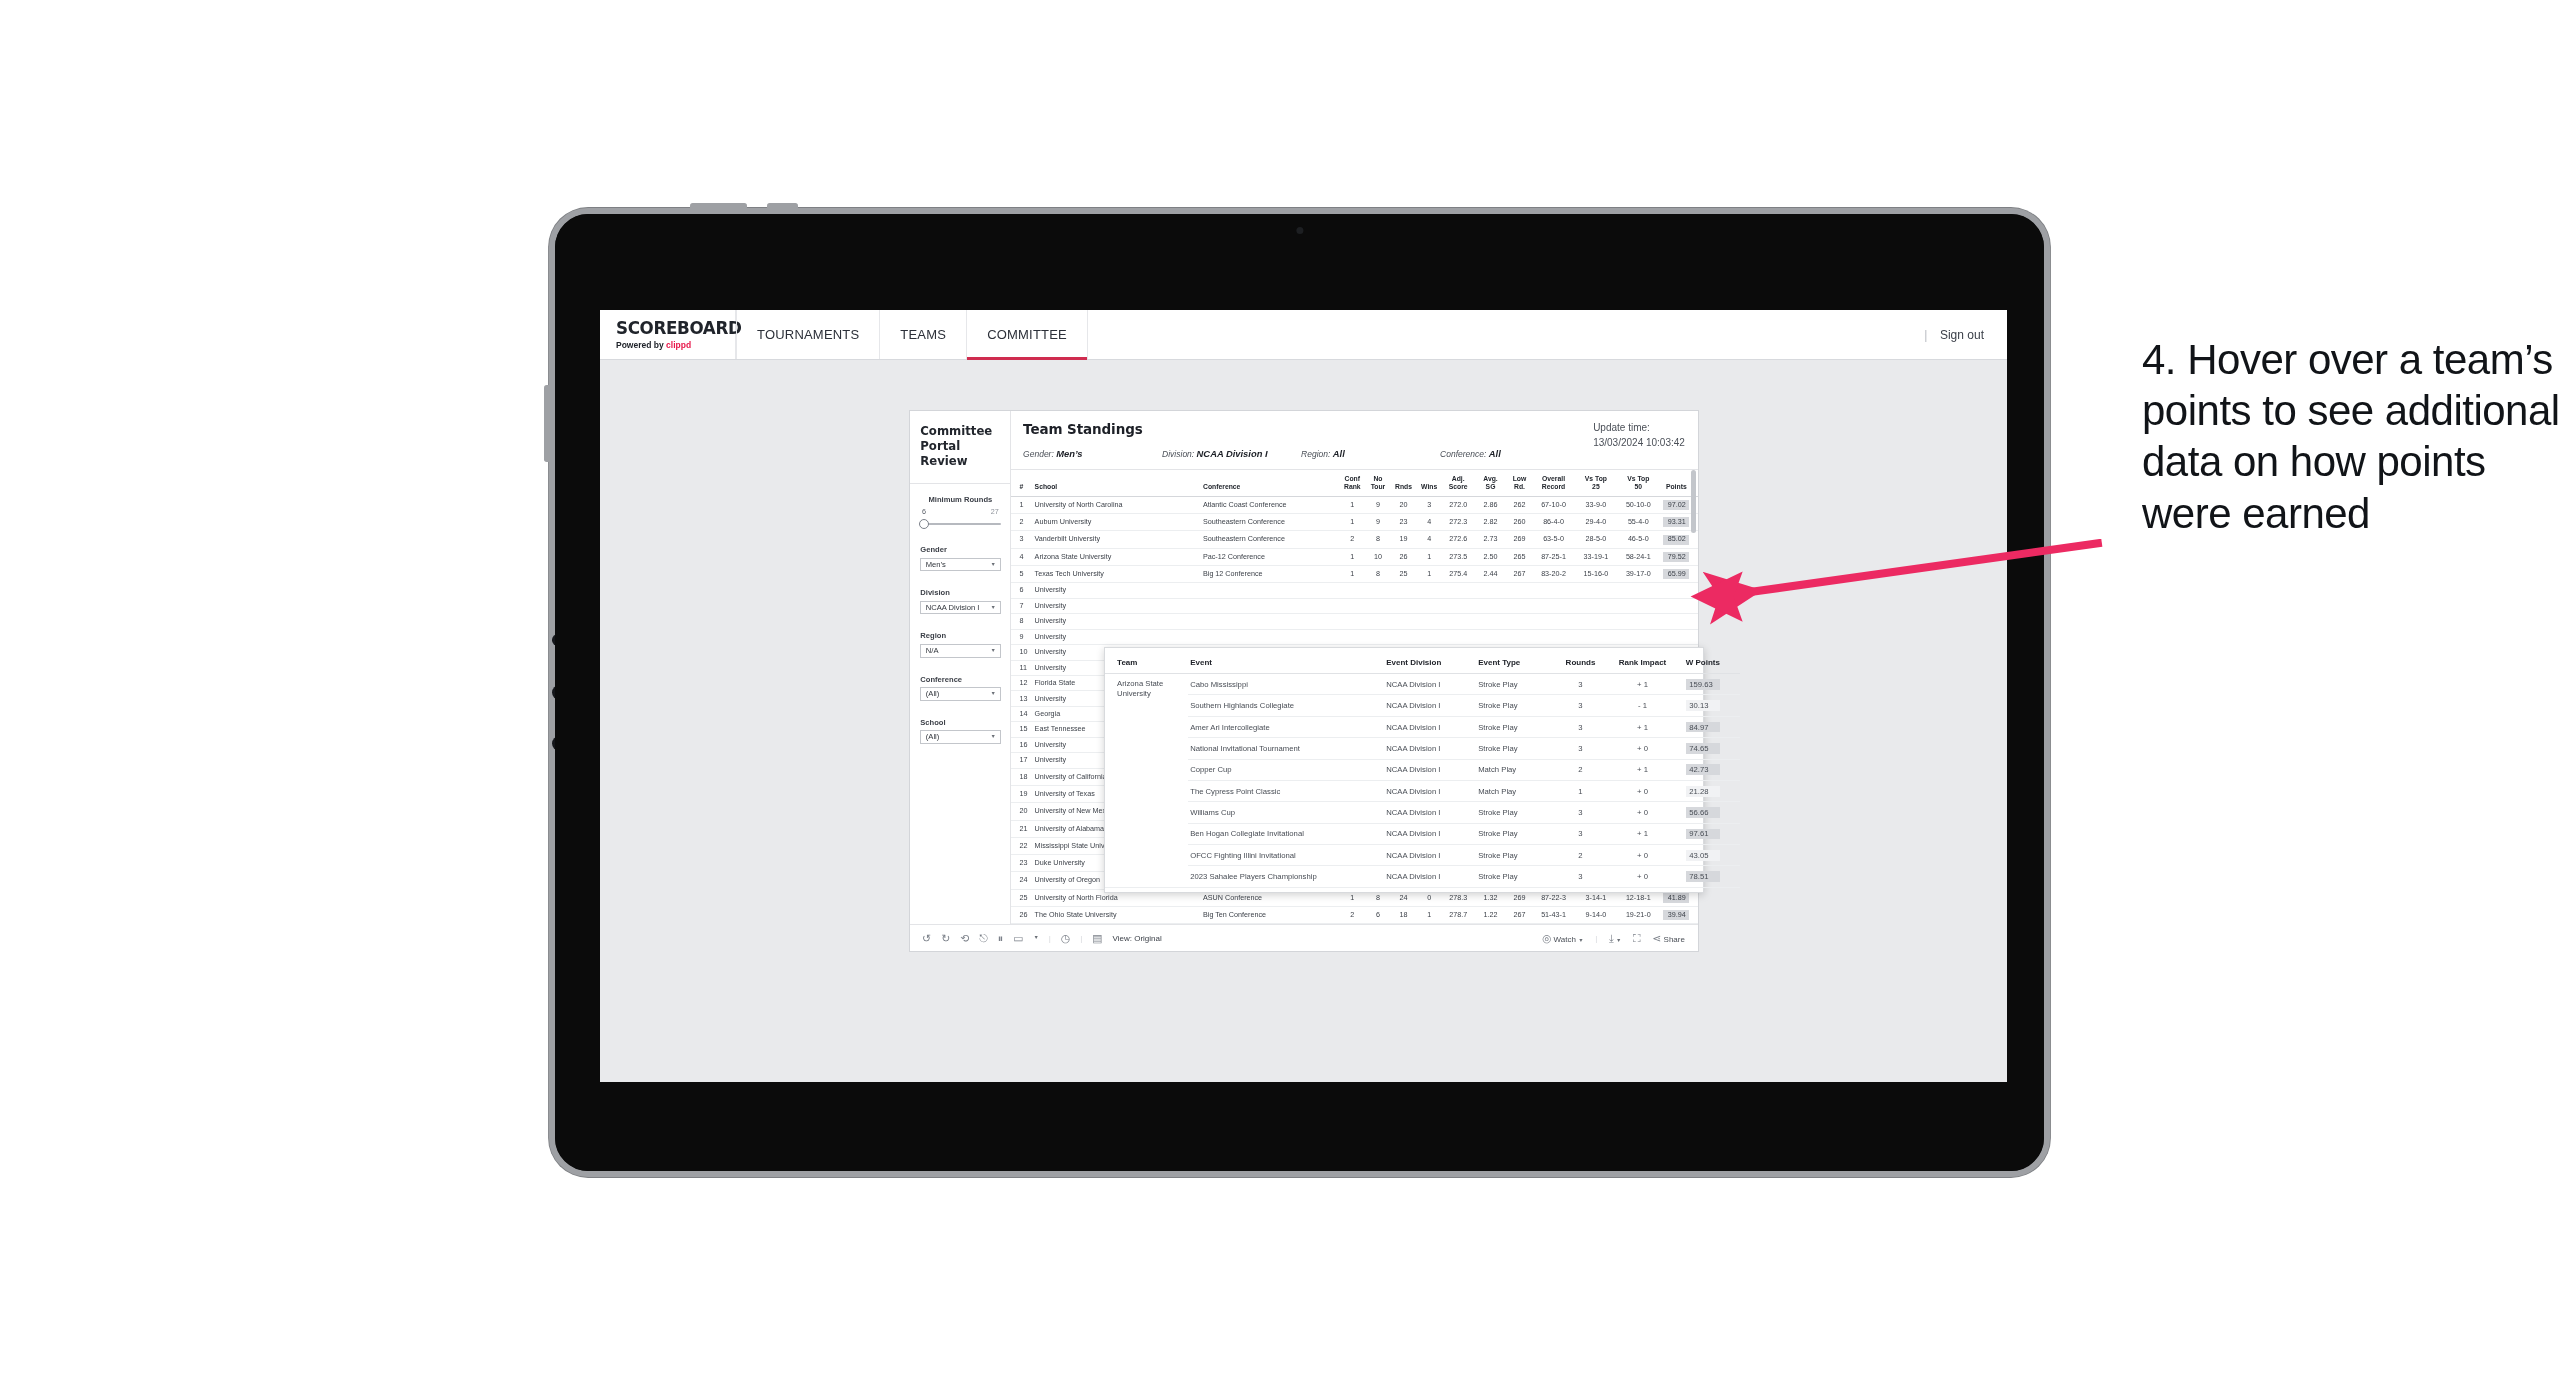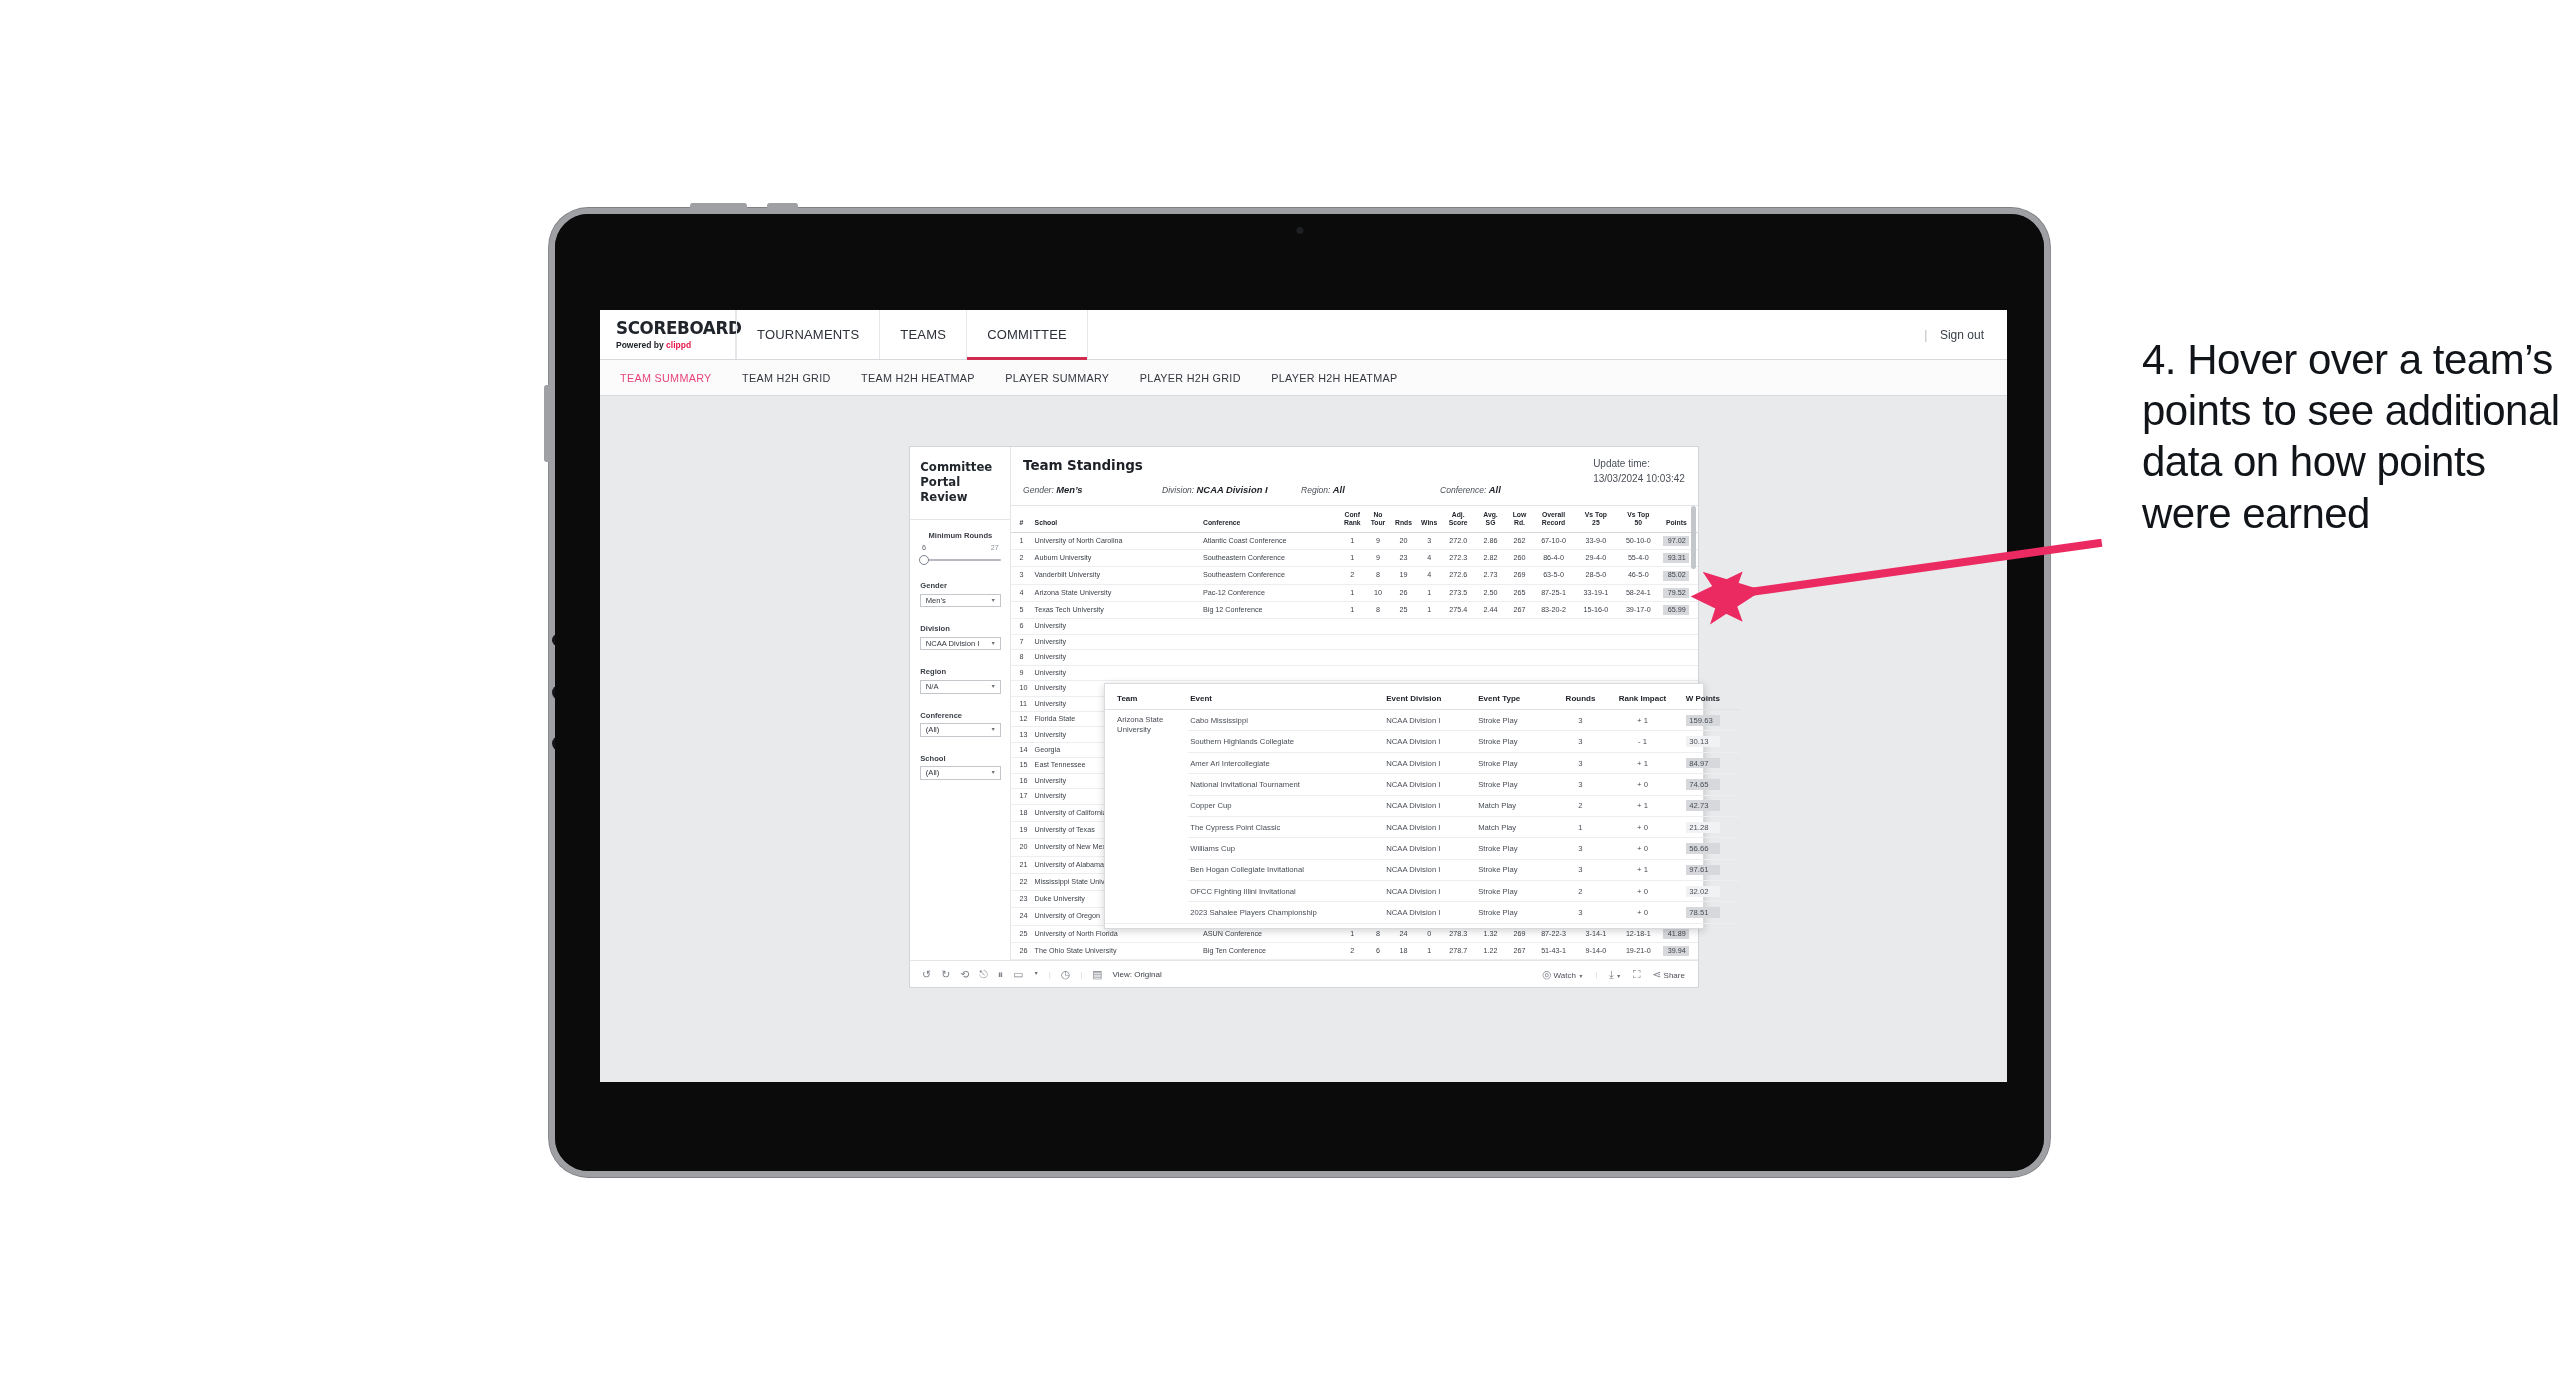--- a/index.html
+++ b/index.html
@@ -279,28 +279,20 @@
             <div class="navitem first">TOURNAMENTS</div>
             <div class="navitem">TEAMS</div>
             <div class="navitem active">COMMITTEE</div>
           </div>
           <div class="topnav-right">
             <span class="sep-bar">|</span>
             <span class="signout">Sign out</span>
           </div>
         </div>
 
-        <div class="subnav">
-          <div class="tab active">TEAM SUMMARY</div>
-          <div class="tab">TEAM H2H GRID</div>
-          <div class="tab">TEAM H2H HEATMAP</div>
-          <div class="tab">PLAYER SUMMARY</div>
-          <div class="tab">PLAYER H2H GRID</div>
-          <div class="tab">PLAYER H2H HEATMAP</div>
-        </div>
 
         <div class="viz-wrap">
           <div class="viz">
             <div class="viz-body">
 
               <div class="filters">
                 <div class="filters-head">
                   <div class="t">Committee</div>
                   <div class="t">Portal Review</div>
                 </div>
@@ -897,21 +889,21 @@
                       <td class="t-rnds">3</td>
                       <td class="t-impact">+ 1</td>
                       <td class="t-pts"><span class="wptsbox">97.61</span></td>
                     </tr>
                     <tr>
                       <td class="t-event">OFCC Fighting Illini Invitational</td>
                       <td class="t-div">NCAA Division I</td>
                       <td class="t-type">Stroke Play</td>
                       <td class="t-rnds">2</td>
                       <td class="t-impact">+ 0</td>
-                      <td class="t-pts"><span class="wptsbox light">32.02</span></td>
+                      <td class="t-pts"><span class="wptsbox light">43.05</span></td>
                     </tr>
                     <tr>
                       <td class="t-event">2023 Sahalee Players Championship</td>
                       <td class="t-div">NCAA Division I</td>
                       <td class="t-type">Stroke Play</td>
                       <td class="t-rnds">3</td>
                       <td class="t-impact">+ 0</td>
                       <td class="t-pts"><span class="wptsbox">78.51</span></td>
                     </tr>
                   </tbody>

